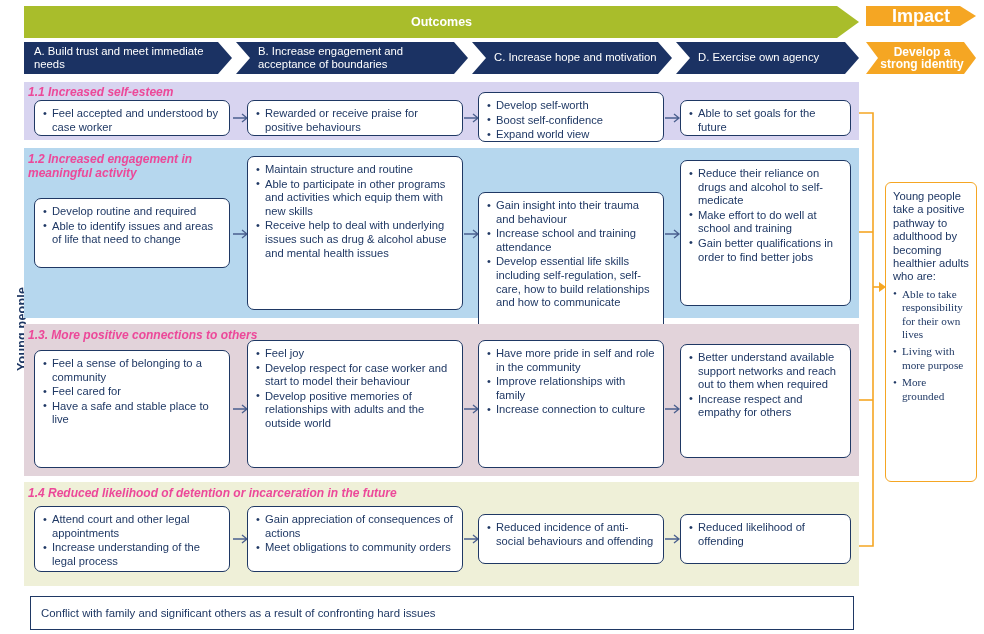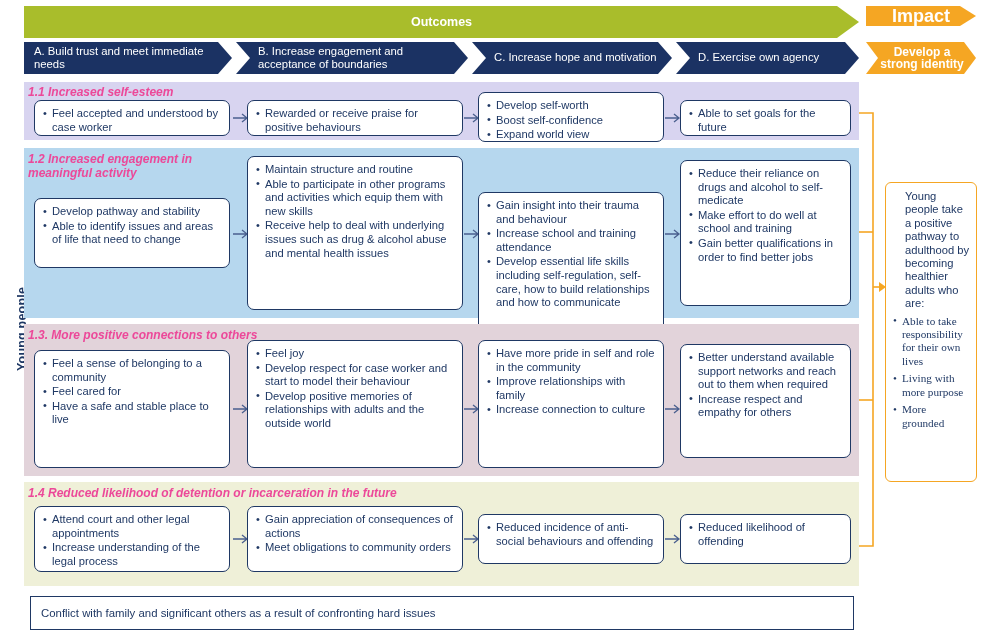--- a/index.html
+++ b/index.html
@@ -138,21 +138,21 @@
     left: 885px; top: 182px;
     width: 92px; height: 300px;
     background: #ffffff;
     border: 1.6px solid #F5A623;
     border-radius: 6px;
     padding: 7px 5px 5px 7px;
     font-size: 11.2px;
     line-height: 13.4px;
     color: #1F3864;
   }
-  .impact-box p { margin: 0 0 4px 12px; }
+  .impact-box p { margin: 0 0 4px 0; }
   .impact-box ul { margin: 0; padding: 0; list-style: none; }
   .impact-box li { position: relative; padding-left: 9px; margin-bottom: 4px; font-family: Liberation Serif, serif; }
   .impact-box li::before { content: "\2022"; position: absolute; left: 0; top: -0.5px; }
 
   
   .bottom-bar {
     position: absolute;
     left: 30px; top: 596px;
     width: 824px; height: 34px;
     border: 1.5px solid #1F3864;
@@ -246,21 +246,21 @@
     <ul>
       <li>Able to set goals for the future</li>
     </ul>
   </div>
 
   <div class="band" style="top:148px; height:170px; background:#B6D7EE;"></div>
   <div class="band-title" style="top:152px; width:190px;">1.2 Increased engagement in meaningful activity</div>
 
   <div class="box" style="left:34px; top:198px; width:196px; height:70px;">
     <ul>
-      <li>Develop pathway and stability</li>
+      <li>Develop routine and required</li>
       <li>Able to identify issues and areas of life that need to change</li>
     </ul>
   </div>
   <div class="arrow" style="left:233px; top:228px;">
     <svg width="18" height="12" viewBox="0 0 18 12">
         <path d="M0,6 H13 M9,2 L14,6 L9,10" stroke="#4A5F8E" stroke-width="1.3" fill="none"></path>
       </svg>
   </div>
   <div class="box" style="left:247px; top:156px; width:216px; height:154px;">
     <ul>

